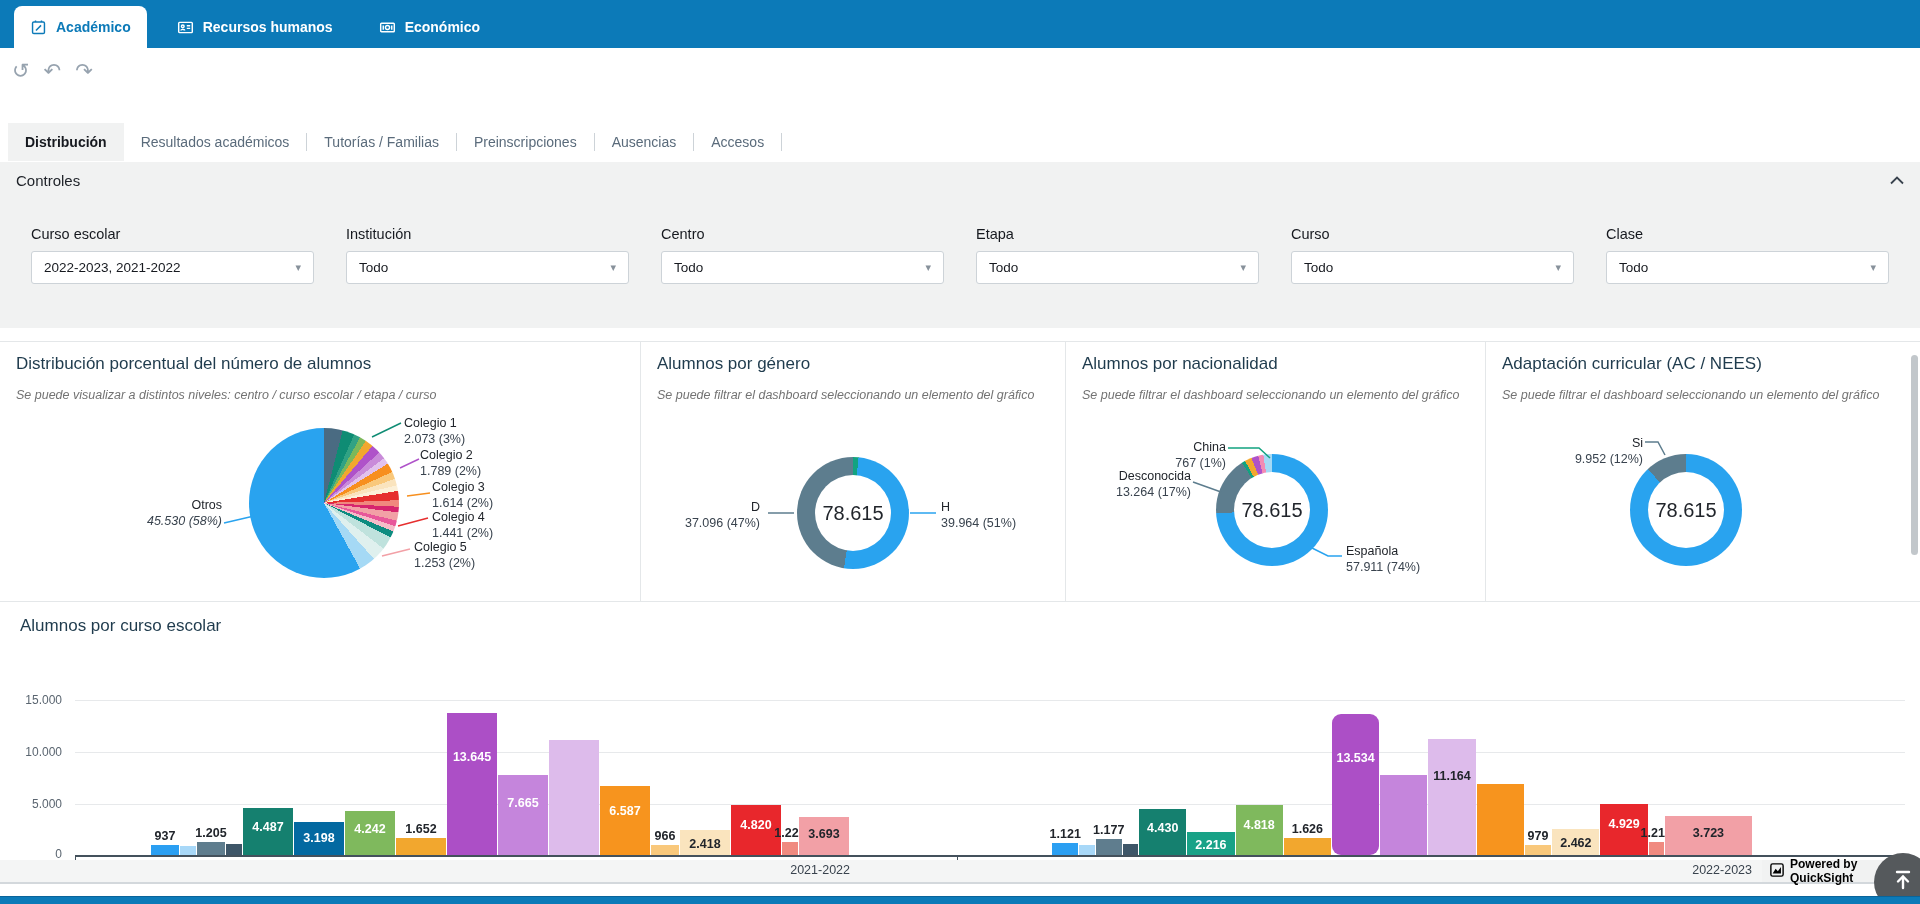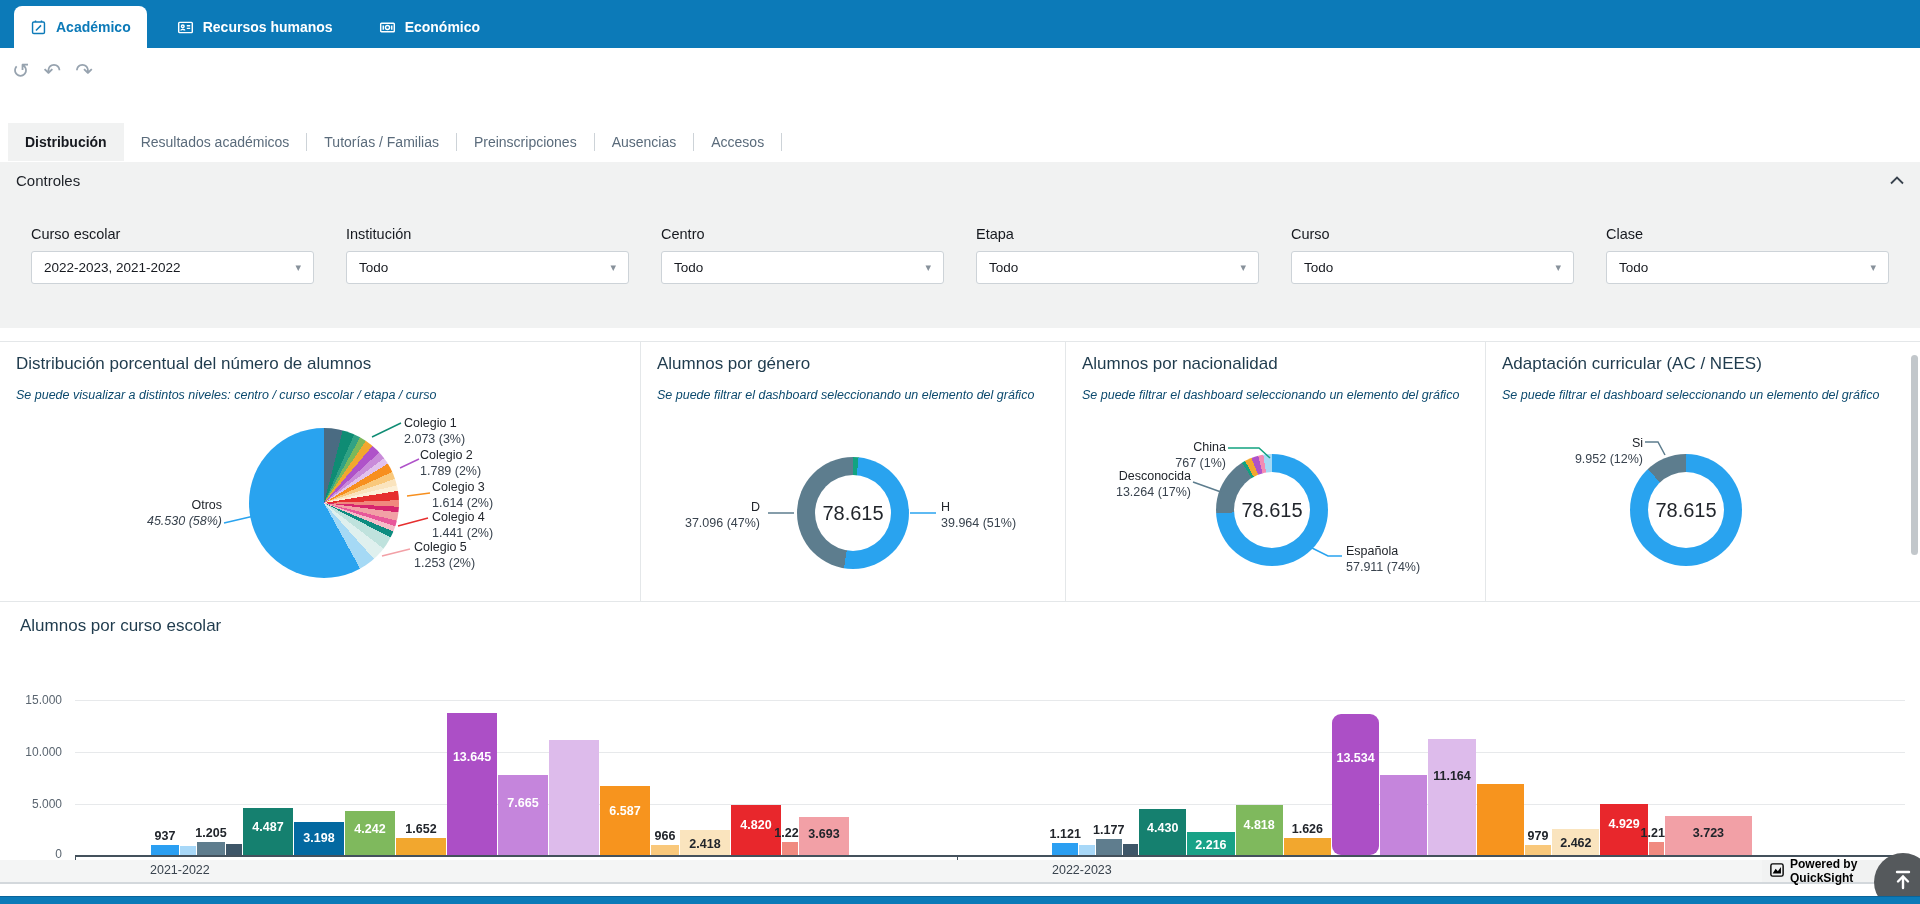--- a/index.html
+++ b/index.html
@@ -33,21 +33,21 @@
   .fselect{height:31px;background:#fff;border:1px solid #CDD3D8;border-radius:3px;display:flex;align-items:center;
            justify-content:space-between;padding:0 12px;font-size:13.5px;color:#16191F;cursor:pointer;}
   .caret{color:#87919B;font-size:11px;}
 
   
   .charts-row{position:absolute;top:341px;left:0;right:0;height:261px;background:#fff;display:flex;
               border-top:1px solid #E4E7E9;border-bottom:1px solid #E4E7E9;box-sizing:border-box;}
   .panel{position:relative;box-sizing:border-box;}
   .panel + .panel{border-left:1px solid #E4E7E9;}
   .ptitle{position:absolute;left:16px;top:12px;font-size:17px;font-weight:500;color:#1F3B4D;}
-  .psub{position:absolute;left:16px;top:44px;right:18px;font-size:12.5px;font-style:italic;color:#0c4a6e;line-height:1.55;}
+  .psub{position:absolute;left:16px;top:44px;right:18px;font-size:12.5px;font-style:italic;color:#737373;line-height:1.55;}
   .overlay{position:absolute;inset:0;pointer-events:none;}
 
   .pie{position:absolute;border-radius:50%;cursor:pointer;}
   .donut{position:absolute;border-radius:50%;cursor:pointer;}
   .hole{position:absolute;background:#fff;border-radius:50%;display:flex;align-items:center;justify-content:center;
         font-size:20px;color:#21252B;}
   .callout{position:absolute;font-size:12.5px;line-height:1.25;color:#21252B;}
   .callout .val{color:#39434E;}
   .r{text-align:right;}
 
@@ -58,21 +58,21 @@
   .tick{position:absolute;top:255px;width:1px;height:6px;background:#44515C;}
   .ytick{position:absolute;left:14px;width:48px;text-align:right;font-size:12px;color:#5A6570;}
   .bar-group{position:absolute;bottom:49px;width:700px;display:flex;align-items:flex-end;justify-content:center;gap:1px;}
   .bar{position:relative;cursor:pointer;}
   .bw-l{width:50px;} .bw-m{width:28px;} .bw-s{width:16px;}
   .bl{position:absolute;left:50%;transform:translateX(-50%);font-size:12.5px;font-weight:700;white-space:nowrap;}
   .bl.in-white{top:26%;color:#fff;}
   .bl.in-dark{top:26%;color:#21252B;}
   .bl.out{bottom:100%;margin-bottom:2px;color:#21252B;}
   .axis-band{position:absolute;top:258px;left:0;right:0;height:22px;background:#F4F5F5;border-bottom:2px solid #D3D8DC;}
-  .gcat{position:absolute;top:3px;width:700px;text-align:left;font-size:12.5px;color:#39434E;}
+  .gcat{position:absolute;top:3px;width:700px;text-align:right;font-size:12.5px;color:#39434E;}
 
   
   .bluestrip{position:absolute;top:896px;left:0;right:0;height:8px;background:#0C7AB8;border-top:1px solid #0A649A;}
   .powered{position:absolute;left:1762px;top:860px;height:22px;display:flex;align-items:center;gap:6px;
            background:#F1F2F2;padding:0 8px;font-size:12px;font-weight:700;color:#000;}
   .corner-btn{position:absolute;left:1874px;top:853px;width:58px;height:58px;border-radius:50%;background:#55595C;
               display:flex;align-items:center;justify-content:center;cursor:pointer;}
   .vscroll{position:absolute;right:2px;top:355px;width:7px;height:200px;background:#C2C7CB;border-radius:4px;cursor:pointer;}
 </style>
 </head>

